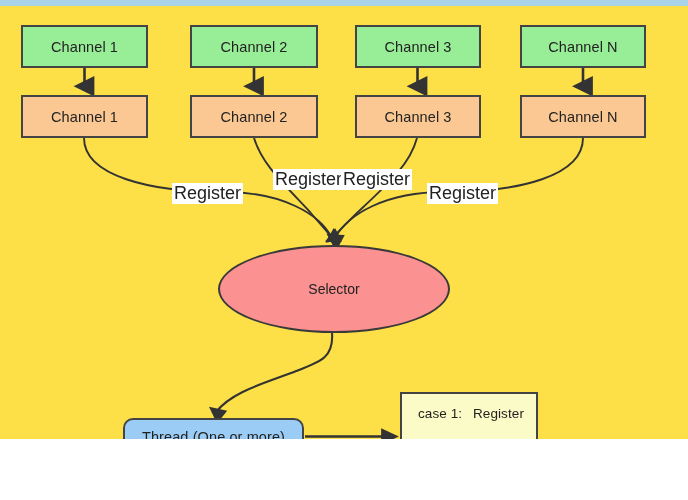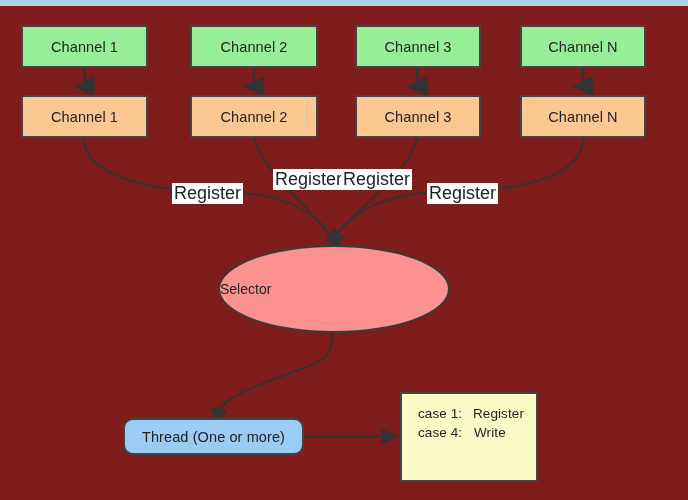--- a/index.html
+++ b/index.html
@@ -6,22 +6,22 @@
     margin: 0;
     padding: 0;
     background: #ffffff;
   }
   body {
     font-family: "Liberation Sans", sans-serif;
   }
   #canvas {
     position: relative;
     width: 688px;
-    height: 500px;
-    background: #7f1d1d;
+    height: 439px;
+    background: #fde047;
     overflow: hidden;
   }
   #top-band {
     position: absolute;
     left: 0;
     top: 0;
     width: 688px;
     height: 6px;
     background: #a9d3e8;
   }
@@ -55,20 +55,21 @@
     line-height: 19px;
   }
   .selector-ellipse {
     position: absolute;
     box-sizing: border-box;
     background: #fb9191;
     border: 2px solid #3a3a3a;
     border-radius: 50%;
     display: flex;
     align-items: center;
+    justify-content: center;
     font-size: 14px;
     color: #222222;
   }
   .edge-label {
     position: absolute;
     font-size: 18px;
     color: #222222;
     background: #ffffff;
     padding: 0 2px;
     white-space: nowrap;
@@ -155,19 +156,15 @@
 
   <div class="node blue" style="left:123px; top:418px; width:181px; height:37px;">
     <span>Thread (One or more)</span>
   </div>
 
   <div class="node yellow" style="left:400px; top:392px; width:138px; height:90px;">
     <div class="case-row">
       <span class="case-key">case 1:</span>
       <span>Register</span>
     </div>
-    <div class="case-row">
-      <span class="case-key">case 4:</span>
-      <span>Write</span>
-    </div>
   </div>
 
 </div>
 
 </body></html>

